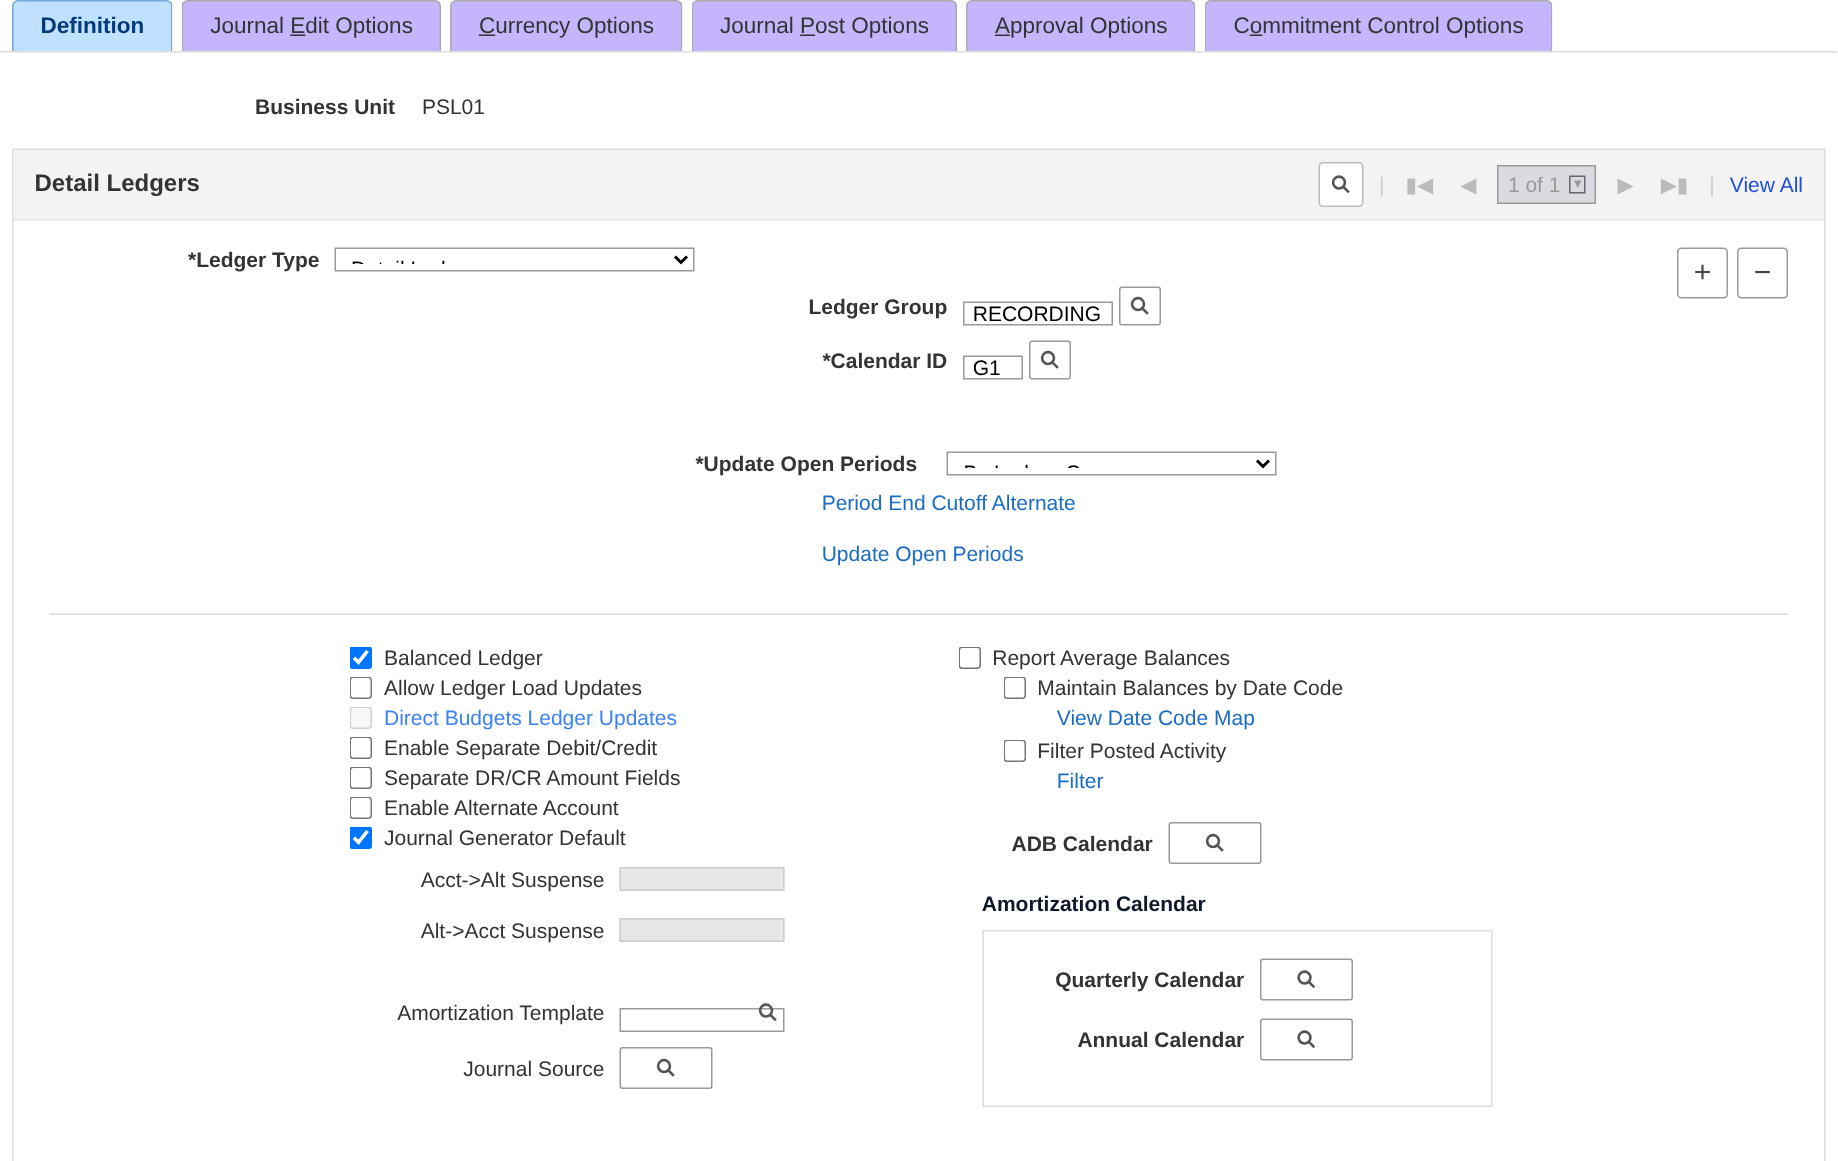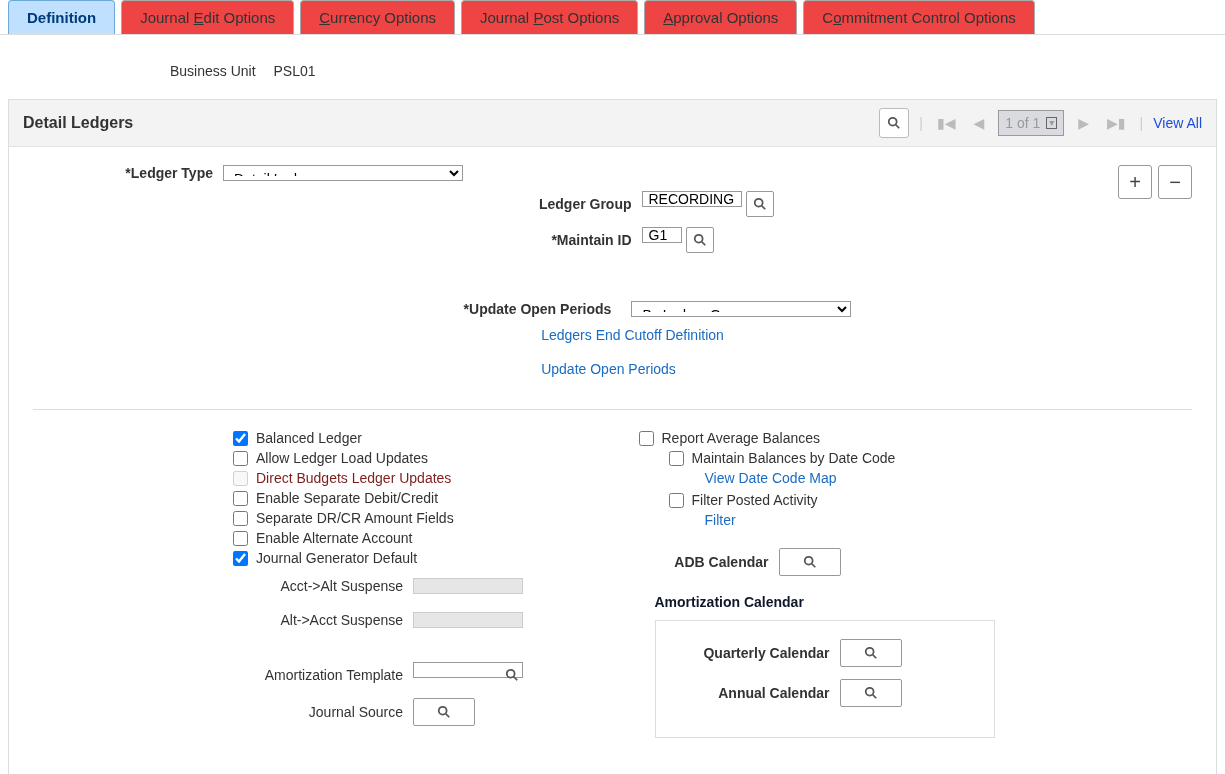--- a/index.html
+++ b/index.html
@@ -13,35 +13,35 @@
   display: flex;
   gap: 6px;
   padding: 0 8px;
   border-bottom: 1px solid #ddd;
 }
 .tab {
   border: 1px solid #aaa;
   border-bottom: none;
   border-radius: 4px 4px 0 0;
   padding: 8px 18px;
-  background: #ef4444;
+  background: #c4b5fd;
   cursor: pointer;
   font-size: 15px;
 }
 .tab.active {
   background: #bfe0ff;
   font-weight: bold;
   color: #003a7a;
   border-color: #6ea8d8;
 }
 .tab .ul { text-decoration: underline; }
 .header-row {
   padding: 28px 20px 20px 170px;
 }
-.header-row .lbl { font-weight: normal; margin-right: 14px; }
+.header-row .lbl { font-weight: bold; margin-right: 14px; }
 .section {
   border: 1px solid #ddd;
   margin: 0 8px 8px 8px;
 }
 .section-header {
   background: #f3f3f3;
   border-bottom: 1px solid #e3e3e3;
   display: flex;
   align-items: center;
   justify-content: space-between;
@@ -89,40 +89,40 @@
 .form-row.sub .lbl { font-weight: normal; }
 input.txt, select.sel {
   border: 1px solid #999;
   padding: 4px 6px;
   height: 16px;
   font-size: 14px;
   background: #fff;
 }
 input.txt { width: 90px; }
 input.txt.disabled { background: #e6e6e6; border-color: #ccc; }
-.lookup-wrap { display: inline-flex; align-items: flex-start; gap: 4px; }
+.lookup-wrap { display: inline-flex; align-items: flex-end; gap: 4px; }
 .lookup-wrap .search-in {
   border: 1px solid #999; border-radius: 2px;
   padding: 3px 6px; cursor: pointer; color: #555;
   height: 26px; display: inline-flex; align-items: center;
 }
 .lookup-box {
   border: 1px solid #999; border-radius: 2px;
   height: 28px; width: 62px;
   display: inline-flex; align-items: center; justify-content: center;
   cursor: pointer; color: #555;
 }
 .sel { width: 240px; }
 .link { color: #1a6cc4; cursor: pointer; }
 .two-col { display: flex; gap: 52px; margin-top: 10px; }
 .col { flex: 1; }
 .divider { border-top: 1px solid #ddd; margin: 14px 0 16px 0; }
 .chk-row { display: flex; align-items: center; gap: 8px; margin: 4px 0 4px 200px; }
 .chk-row input[type=checkbox] { width: 15px; height: 15px; }
-.chk-row.disabled label { color: #7f1d1d; }
+.chk-row.disabled label { color: #3b82f6; }
 .chk-row.disabled input { accent-color: #ccc; }
 .right-lbl-row { display: flex; align-items: center; margin: 20px 0 6px 0; }
 .right-lbl-row .rlbl { width: 240px; text-align: right; padding-right: 10px; font-weight: bold; }
 .amort-title { color: #0f172a; font-weight: bold; margin: 18px 0 10px 226px; }
 .amort-box {
   border: 1px solid #ddd;
   margin-left: 226px;
   padding: 18px 24px;
   width: 340px;
 }
@@ -211,21 +211,21 @@
             <input class="txt" style="width: 100px;" value="RECORDING">
             <span class="search-in">
               <svg class="mag" viewBox="0 0 16 16">
                   <circle cx="6.5" cy="6.5" r="4.5" fill="none" stroke="#555" stroke-width="2"></circle>
                   <line x1="10" y1="10" x2="14" y2="14" stroke="#555" stroke-width="2"></line>
                 </svg>
             </span>
           </span>
         </div>
         <div class="form-row">
-          <div class="lbl">*Maintain ID</div>
+          <div class="lbl">*Calendar ID</div>
           <span class="lookup-wrap">
             <input class="txt" style="width: 40px;" value="G1">
             <span class="search-in">
               <svg class="mag" viewBox="0 0 16 16">
                   <circle cx="6.5" cy="6.5" r="4.5" fill="none" stroke="#555" stroke-width="2"></circle>
                   <line x1="10" y1="10" x2="14" y2="14" stroke="#555" stroke-width="2"></line>
                 </svg>
             </span>
           </span>
         </div>
@@ -235,21 +235,21 @@
         <div style="height:38px"></div>
         <div class="form-row">
           <div class="lbl" style="width:auto; margin-right:10px;">*Update Open Periods</div>
           <select class="sel" style="width:220px">
             <option>By Ledger Group</option>
           </select>
         </div>
       </div>
 
       <div class="links-right">
-        <a class="link">Ledgers End Cutoff Definition</a>
+        <a class="link">Period End Cutoff Alternate</a>
         <a class="link">Update Open Periods</a>
       </div>
     </div>
 
     <div class="divider"></div>
 
     <div class="two-col">
 
       <div class="col">
         <div class="chk-row">

